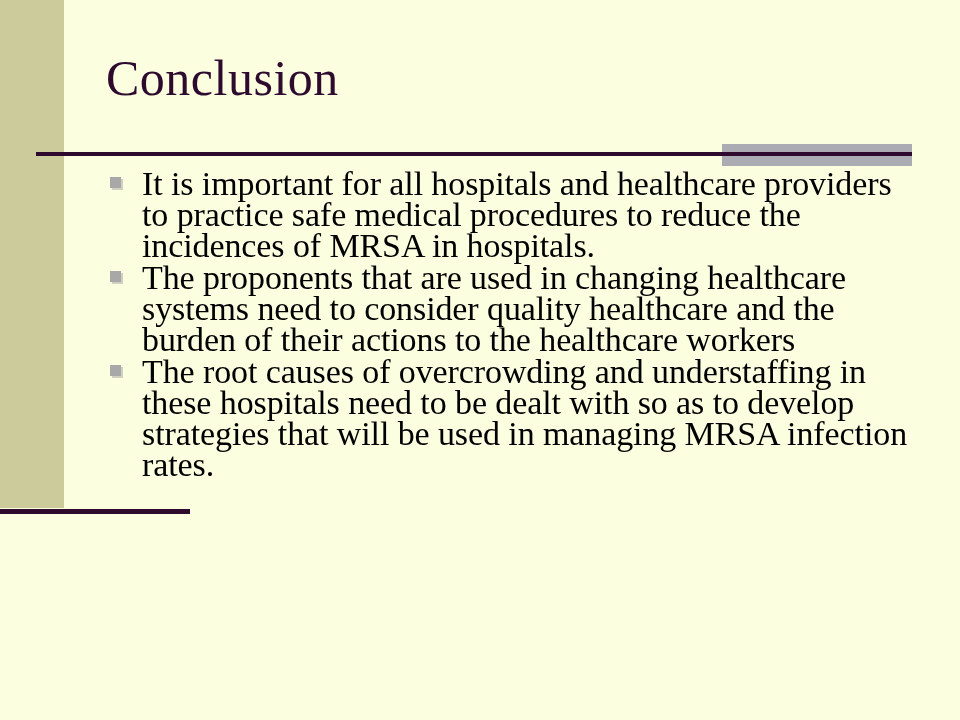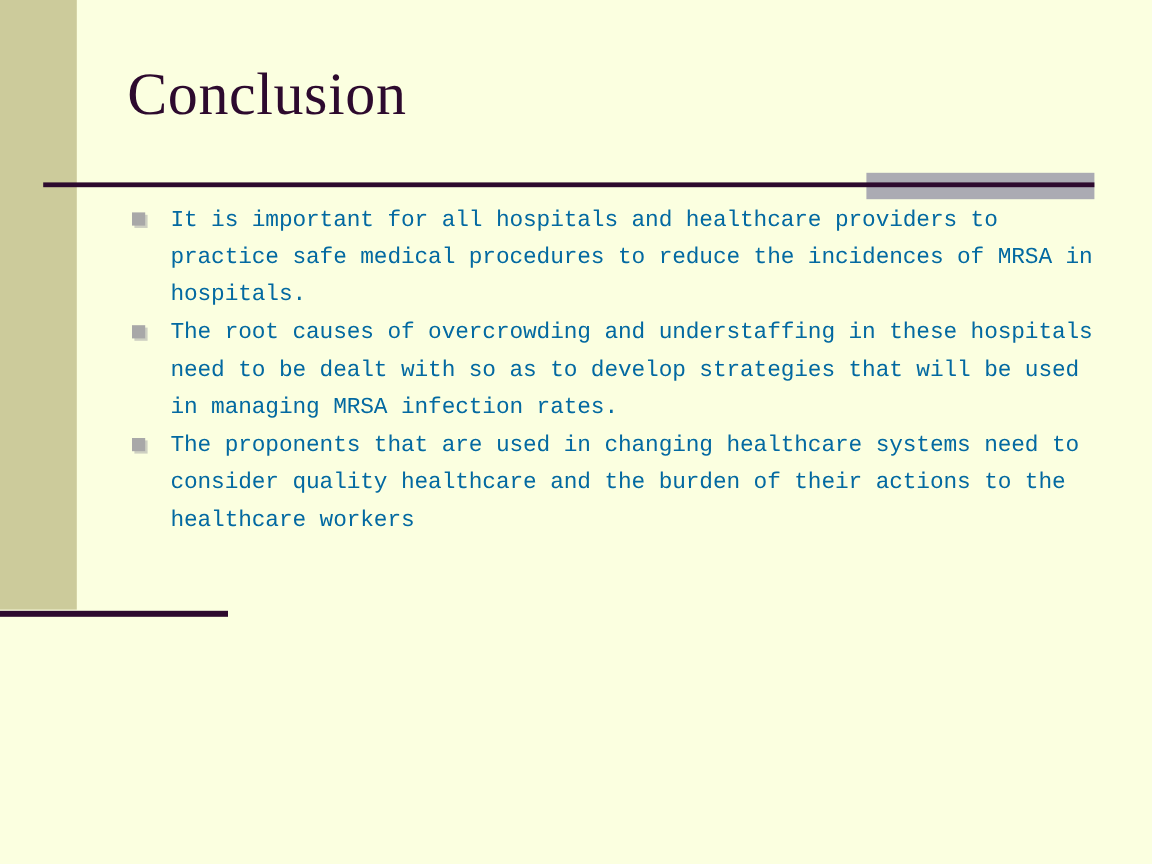--- a/index.html
+++ b/index.html
@@ -83,24 +83,24 @@
   #body {
     position: absolute;
     left: 106px;
     top: 168px;
     width: 810px;
   }
   .bullet-item {
     position: relative;
     padding-left: 36px;
     margin: 0 0 1px 0;
-    font-size: 19px;
+    font-size: 34px;
     line-height: 31px;
-    color: #0369a1;
-    font-family: Liberation Mono, monospace;
+    color: #000000;
+    font-family: Liberation Serif, serif;
     letter-spacing: -0.1px;
   }
   .bullet-marker {
     position: absolute;
     left: 4px;
     top: 9px;
     width: 11px;
     height: 11px;
     background: #A8A8A8;
     box-shadow: 2px 2px 0 0 rgba(170,170,170,0.55);
@@ -127,23 +127,23 @@
   <div id="body">
 
     <div class="bullet-item">
       <span class="bullet-marker"></span>
       <span class="bullet-text">It is important for all hospitals and healthcare providers to practice safe medical procedures to reduce the incidences of MRSA in hospitals.</span>
     </div>
 
 
     <div class="bullet-item">
       <span class="bullet-marker"></span>
-      <span class="bullet-text">The root causes of overcrowding and understaffing in these hospitals need to be dealt with so as to develop strategies that will be used in managing MRSA infection rates.</span>
+      <span class="bullet-text">The proponents that are used in changing healthcare systems need to consider quality healthcare and the burden of their actions to the healthcare workers</span>
     </div>
 
     <div class="bullet-item">
       <span class="bullet-marker"></span>
-      <span class="bullet-text">The proponents that are used in changing healthcare systems need to consider quality healthcare and the burden of their actions to the healthcare workers</span>
+      <span class="bullet-text">The root causes of overcrowding and understaffing in these hospitals need to be dealt with so as to develop strategies that will be used in managing MRSA infection rates.</span>
     </div>
 
   </div>
 
 </div>
 
 </body></html>

